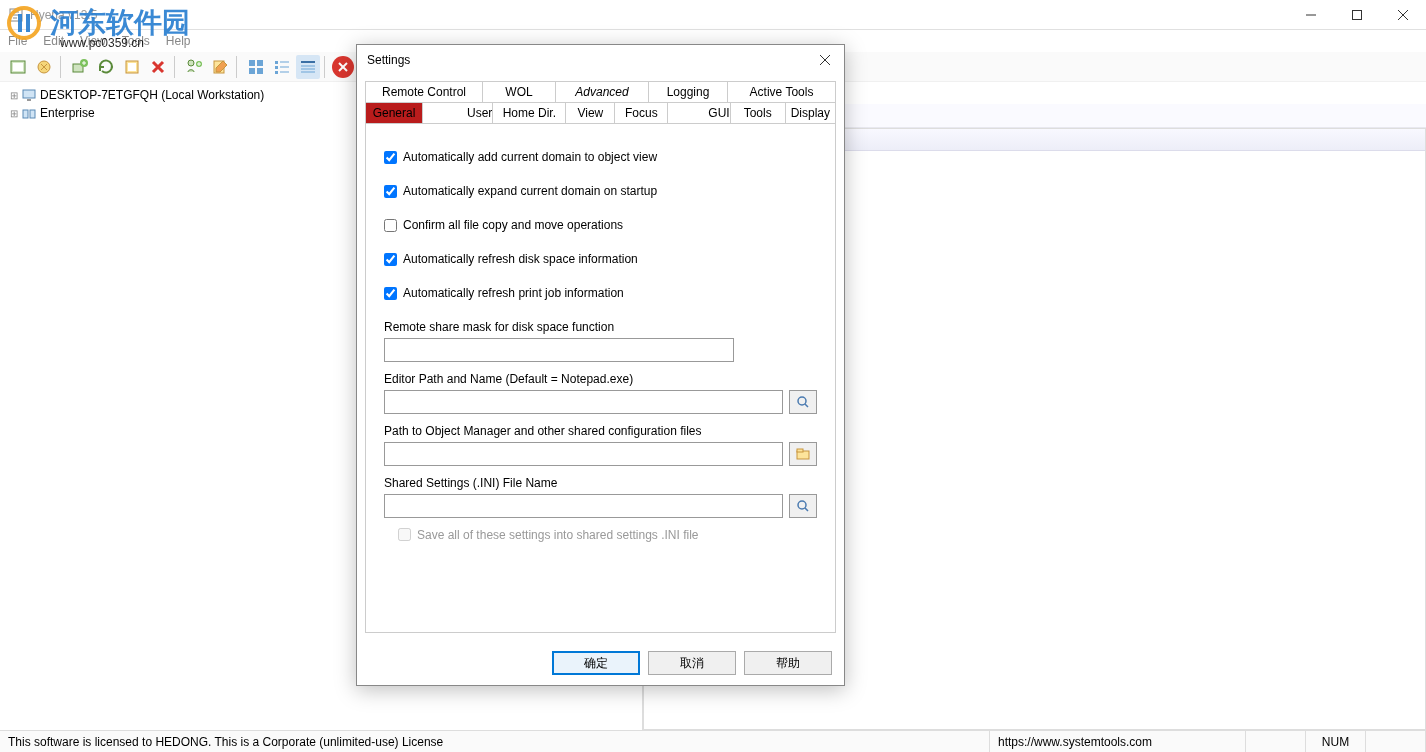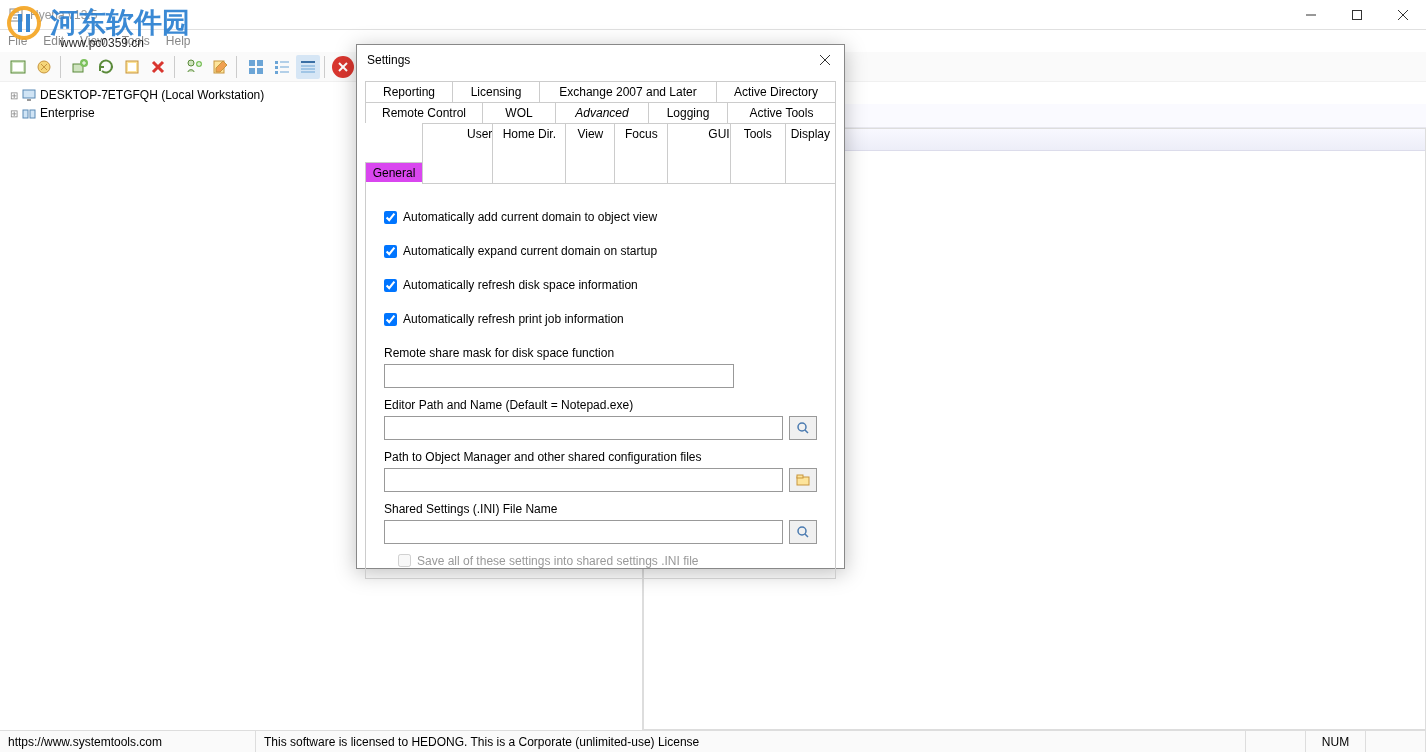--- a/index.html
+++ b/index.html
@@ -31,29 +31,29 @@
 .content { flex: 1; background: #fff; display: flex; flex-direction: column; }
 .content-header { height: 24px; background: #fafaff; border-bottom: 1px solid #e8e8f0; margin-top: 22px; }
 .content-body { flex: 1; border: 1px solid #ddd; margin: 0; background: #fff; }
 .content-list-header { height: 22px; background: linear-gradient(#f8f8ff,#edeef8); border-bottom: 1px solid #dcdceb; }
 
 
 .watermark { position: absolute; top: 4px; left: 4px; pointer-events: none; opacity: 0.92; font-size: 28px; font-weight: bold; color: #2a7fd1; display:flex; align-items:center; z-index: 5; }
 .watermark-sub { position: absolute; top: 36px; left: 60px; font-size: 12px; color: #000000; opacity: 0.85; z-index:5;}
 
 
-.dialog { position: absolute; left: 356px; top: 44px; width: 489px; height: 525px; background: #fff; border: 1px solid #888; box-shadow: 0 4px 20px rgba(0,0,0,.25); z-index: 100; display: flex; flex-direction: column; }
+.dialog { position: absolute; left: 356px; top: 44px; width: 489px; height: 642px; background: #fff; border: 1px solid #888; box-shadow: 0 4px 20px rgba(0,0,0,.25); z-index: 100; display: flex; flex-direction: column; }
 .dlg-title { height: 30px; display: flex; align-items: center; justify-content: space-between; padding: 0 4px 0 10px; font-size: 12px; }
 .dlg-close { width: 30px; height: 30px; display: flex; align-items: center; justify-content: center; font-size: 14px; }
 
 
 .tabs { padding: 6px 8px 0 8px; }
 .tab-row { display: flex; }
 .tab { border: 1px solid #ccc; border-bottom: none; padding: 3px 0; font-size: 12px; text-align: center; background: #fff; cursor: default; position: relative; margin-left: -1px; }
-.tab.active { background: #d946ef; z-index: 2; margin-top: 39px; }
+.tab.active { background: #b91c1c; z-index: 2; }
 .tab-row:nth-child(3) .tab.active::after { content:''; position:absolute; left:0; right:0; bottom:-1px; height:2px; background:#fff; }
 .tab-row .tab:first-child { margin-left: 0; }
 .tabs .tab-row:nth-child(1) .tab { flex:1; }
 .tabs .tab-row:nth-child(2) .tab { flex:1; }
 .tabs .tab-row:nth-child(3) .tab { flex:1; }
 
 
 .tab-content { flex: 1; border: 1px solid #ccc; margin: 0 8px 8px 8px; padding: 26px 18px 10px 18px; position: relative; }
 .chk-row { display: flex; align-items: center; margin-bottom: 20px; font-size: 12px; }
 .chk-row input { margin-right: 6px; width: 13px; height: 13px; }
@@ -251,26 +251,20 @@
     <div class="dlg-close">
       <svg width="10" height="10">
           <line x1="0" y1="0" x2="10" y2="10" stroke="#333"></line>
           <line x1="10" y1="0" x2="0" y2="10" stroke="#333"></line>
         </svg>
     </div>
   </div>
 
   <div class="tabs">
     <div class="tab-row">
-      <div class="tab" style="flex:0 0 88px;">Reporting</div>
-      <div class="tab" style="flex:0 0 88px;">Licensing</div>
-      <div class="tab" style="flex:0 0 178px;">Exchange 2007 and Later</div>
-      <div class="tab" style="flex:1;">Active Directory</div>
-    </div>
-    <div class="tab-row">
       <div class="tab" style="flex:0 0 118px;">Remote Control</div>
       <div class="tab" style="flex:0 0 74px;">WOL</div>
       <div class="tab" style="flex:0 0 94px;font-style:italic;">Advanced</div>
       <div class="tab" style="flex:0 0 80px;">Logging</div>
       <div class="tab" style="flex:1;">Active Tools</div>
     </div>
     <div class="tab-row">
       <div class="tab active" style="flex:0 0 58px;">General</div>
       <div class="tab" style="flex:0 0 48px;padding-left:44px;">User</div>
       <div class="tab" style="flex:0 0 74px;">Home Dir.</div>
@@ -285,20 +279,24 @@
   <div class="tab-content">
     <div class="chk-row">
         <input type="checkbox" checked="" style="">
         <span>Automatically add current domain to object view</span>
       </div>
     <div class="chk-row">
         <input type="checkbox" checked="" style="">
         <span>Automatically expand current domain on startup</span>
       </div>
     <div class="chk-row">
+        <input type="checkbox" style="">
+        <span>Confirm all file copy and move operations</span>
+      </div>
+    <div class="chk-row">
         <input type="checkbox" checked="" style="">
         <span>Automatically refresh disk space information</span>
       </div>
     <div class="chk-row">
         <input type="checkbox" checked="" style="">
         <span>Automatically refresh print job information</span>
       </div>
 
     <div class="field-label">Remote share mask for disk space function</div>
     <div class="field-row">
@@ -337,21 +335,26 @@
           </svg>
         </div>
     </div>
 
     <div class="disabled-chk">
       <input type="checkbox" disabled="" style="">
       <span>Save all of these settings into shared settings .INI file</span>
     </div>
   </div>
 
+  <div class="dlg-buttons">
+    <div class="dlg-btn primary">确定</div>
+    <div class="dlg-btn">取消</div>
+    <div class="dlg-btn">帮助</div>
+  </div>
 </div>
 
 <div class="statusbar">
+  <div class="status-cell" style="flex:1;">This software is licensed to HEDONG. This is a Corporate (unlimited-use) License</div>
   <div class="status-cell" style="width:256px;">https://www.systemtools.com</div>
-  <div class="status-cell" style="flex:1;">This software is licensed to HEDONG. This is a Corporate (unlimited-use) License</div>
   <div class="status-cell small"></div>
   <div class="status-cell small">NUM</div>
   <div class="status-cell small"></div>
 </div>
 
 </body></html>

